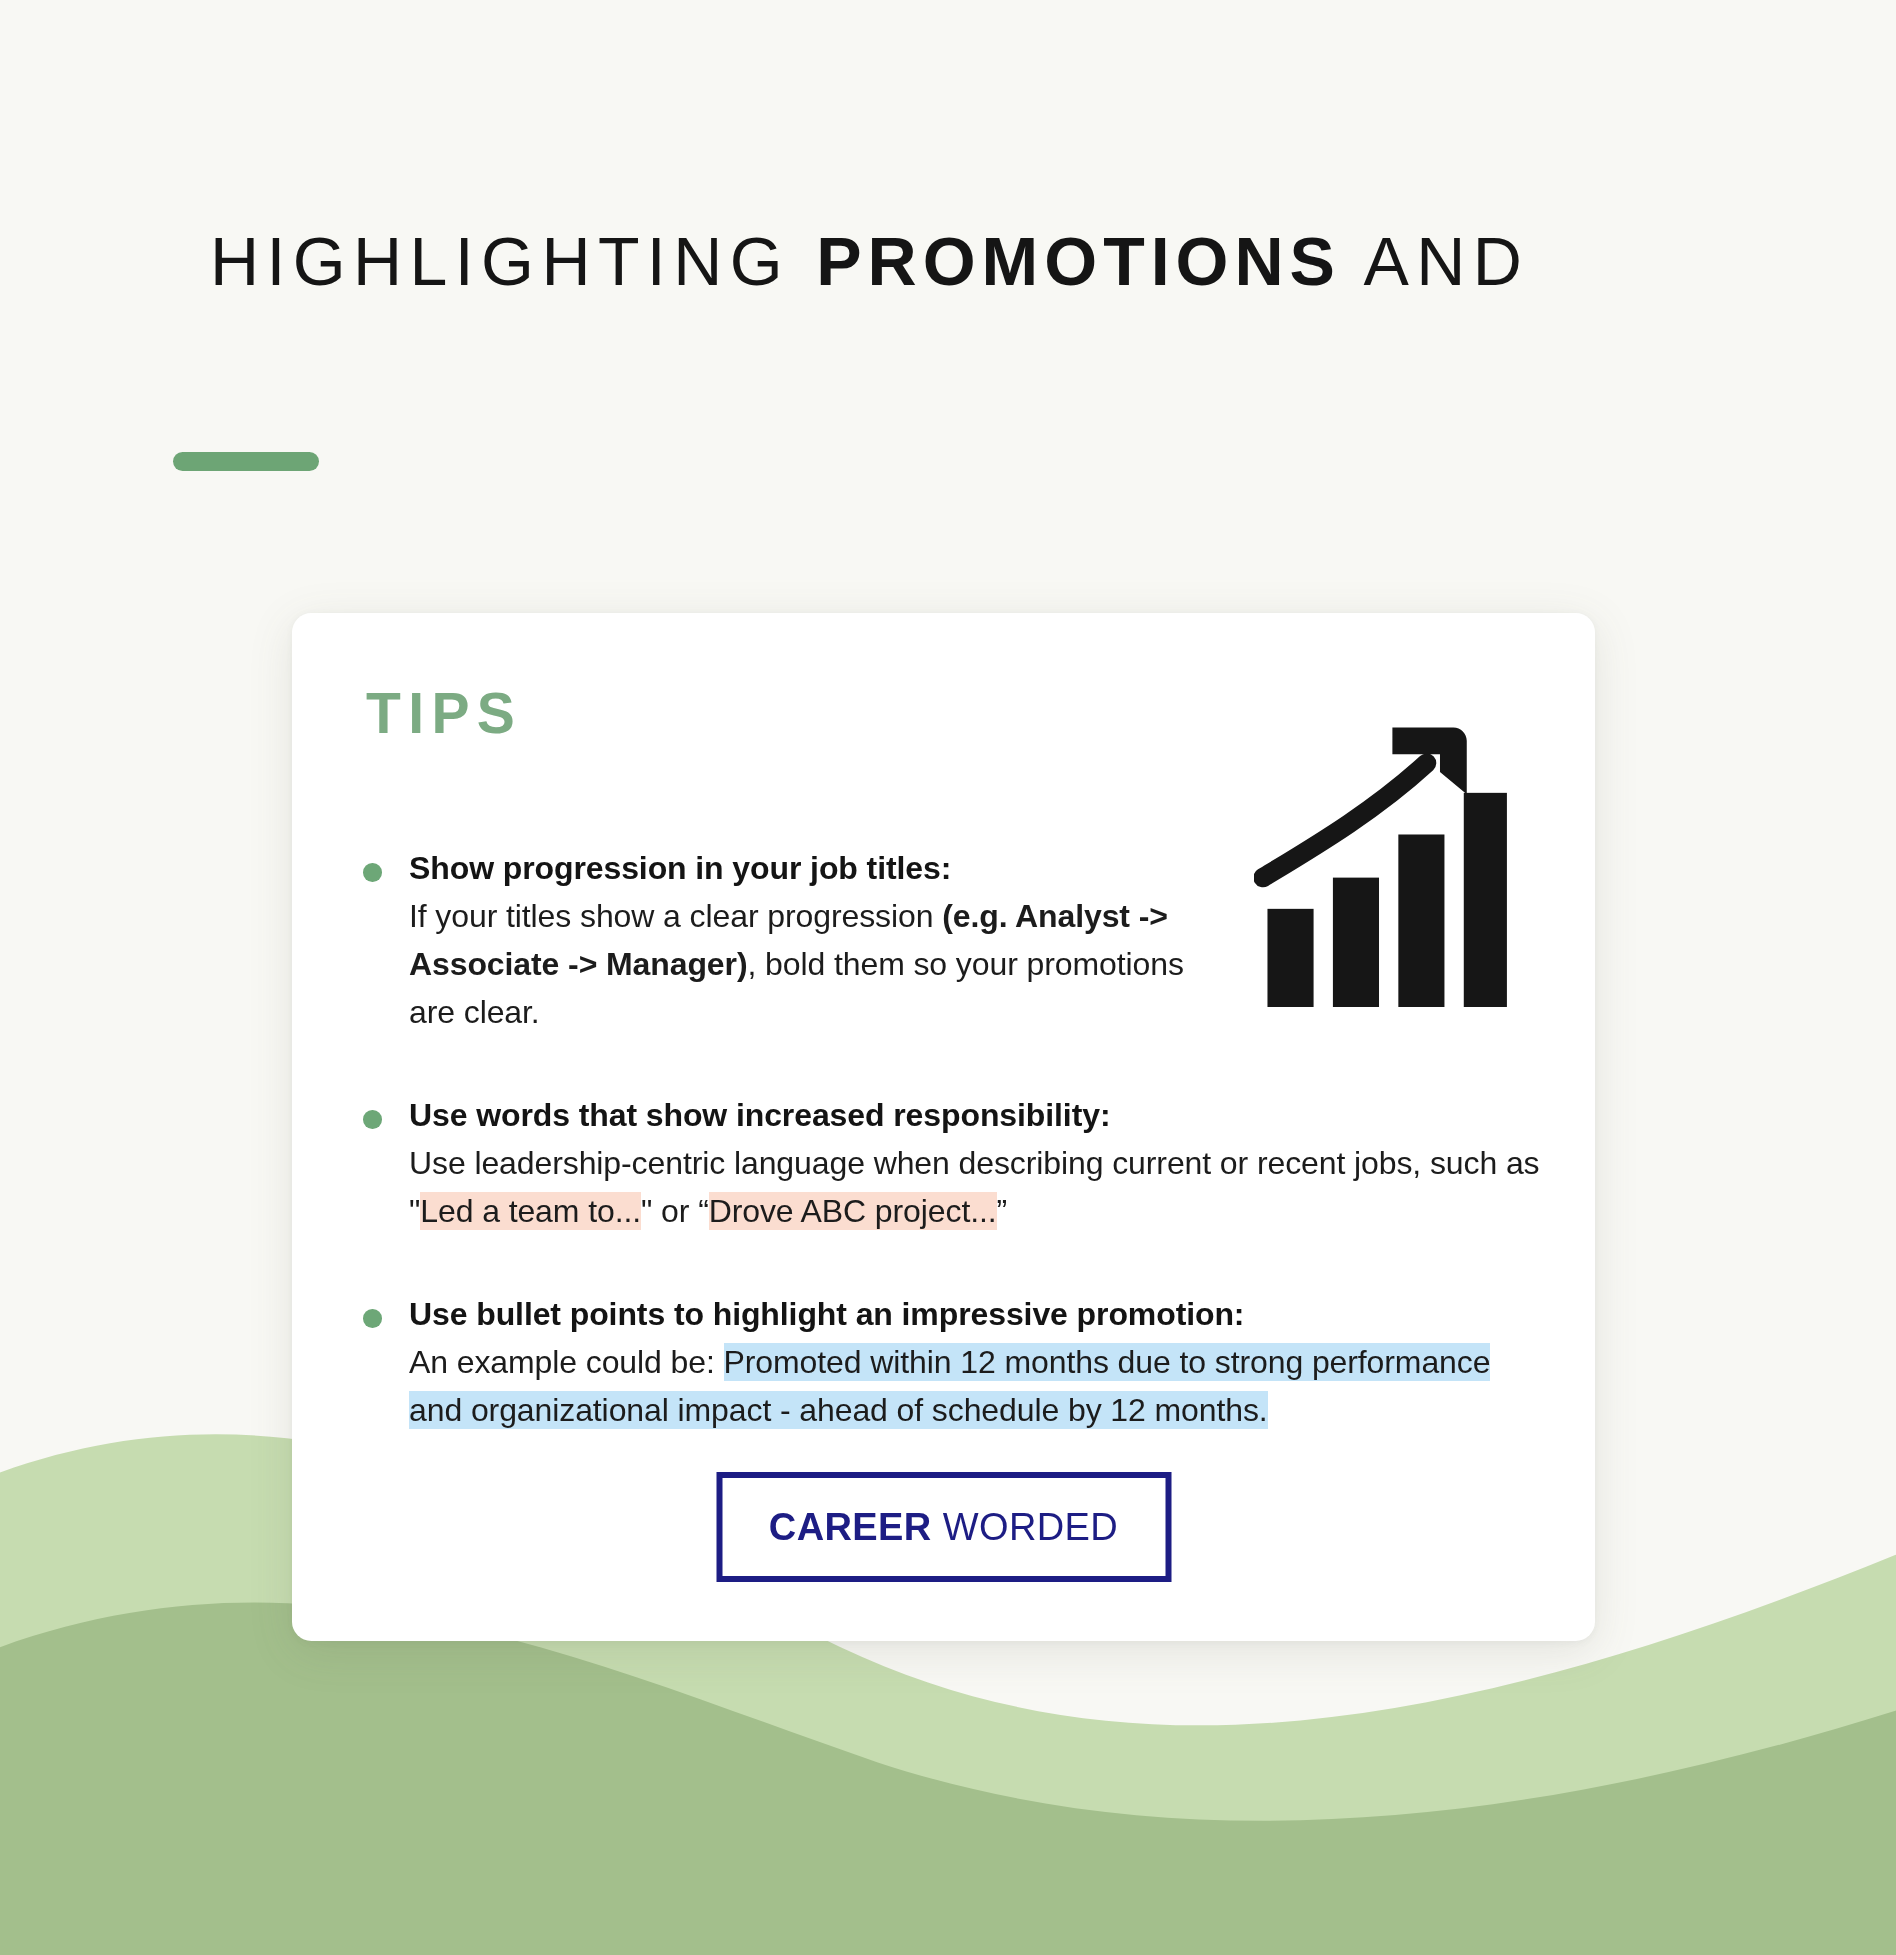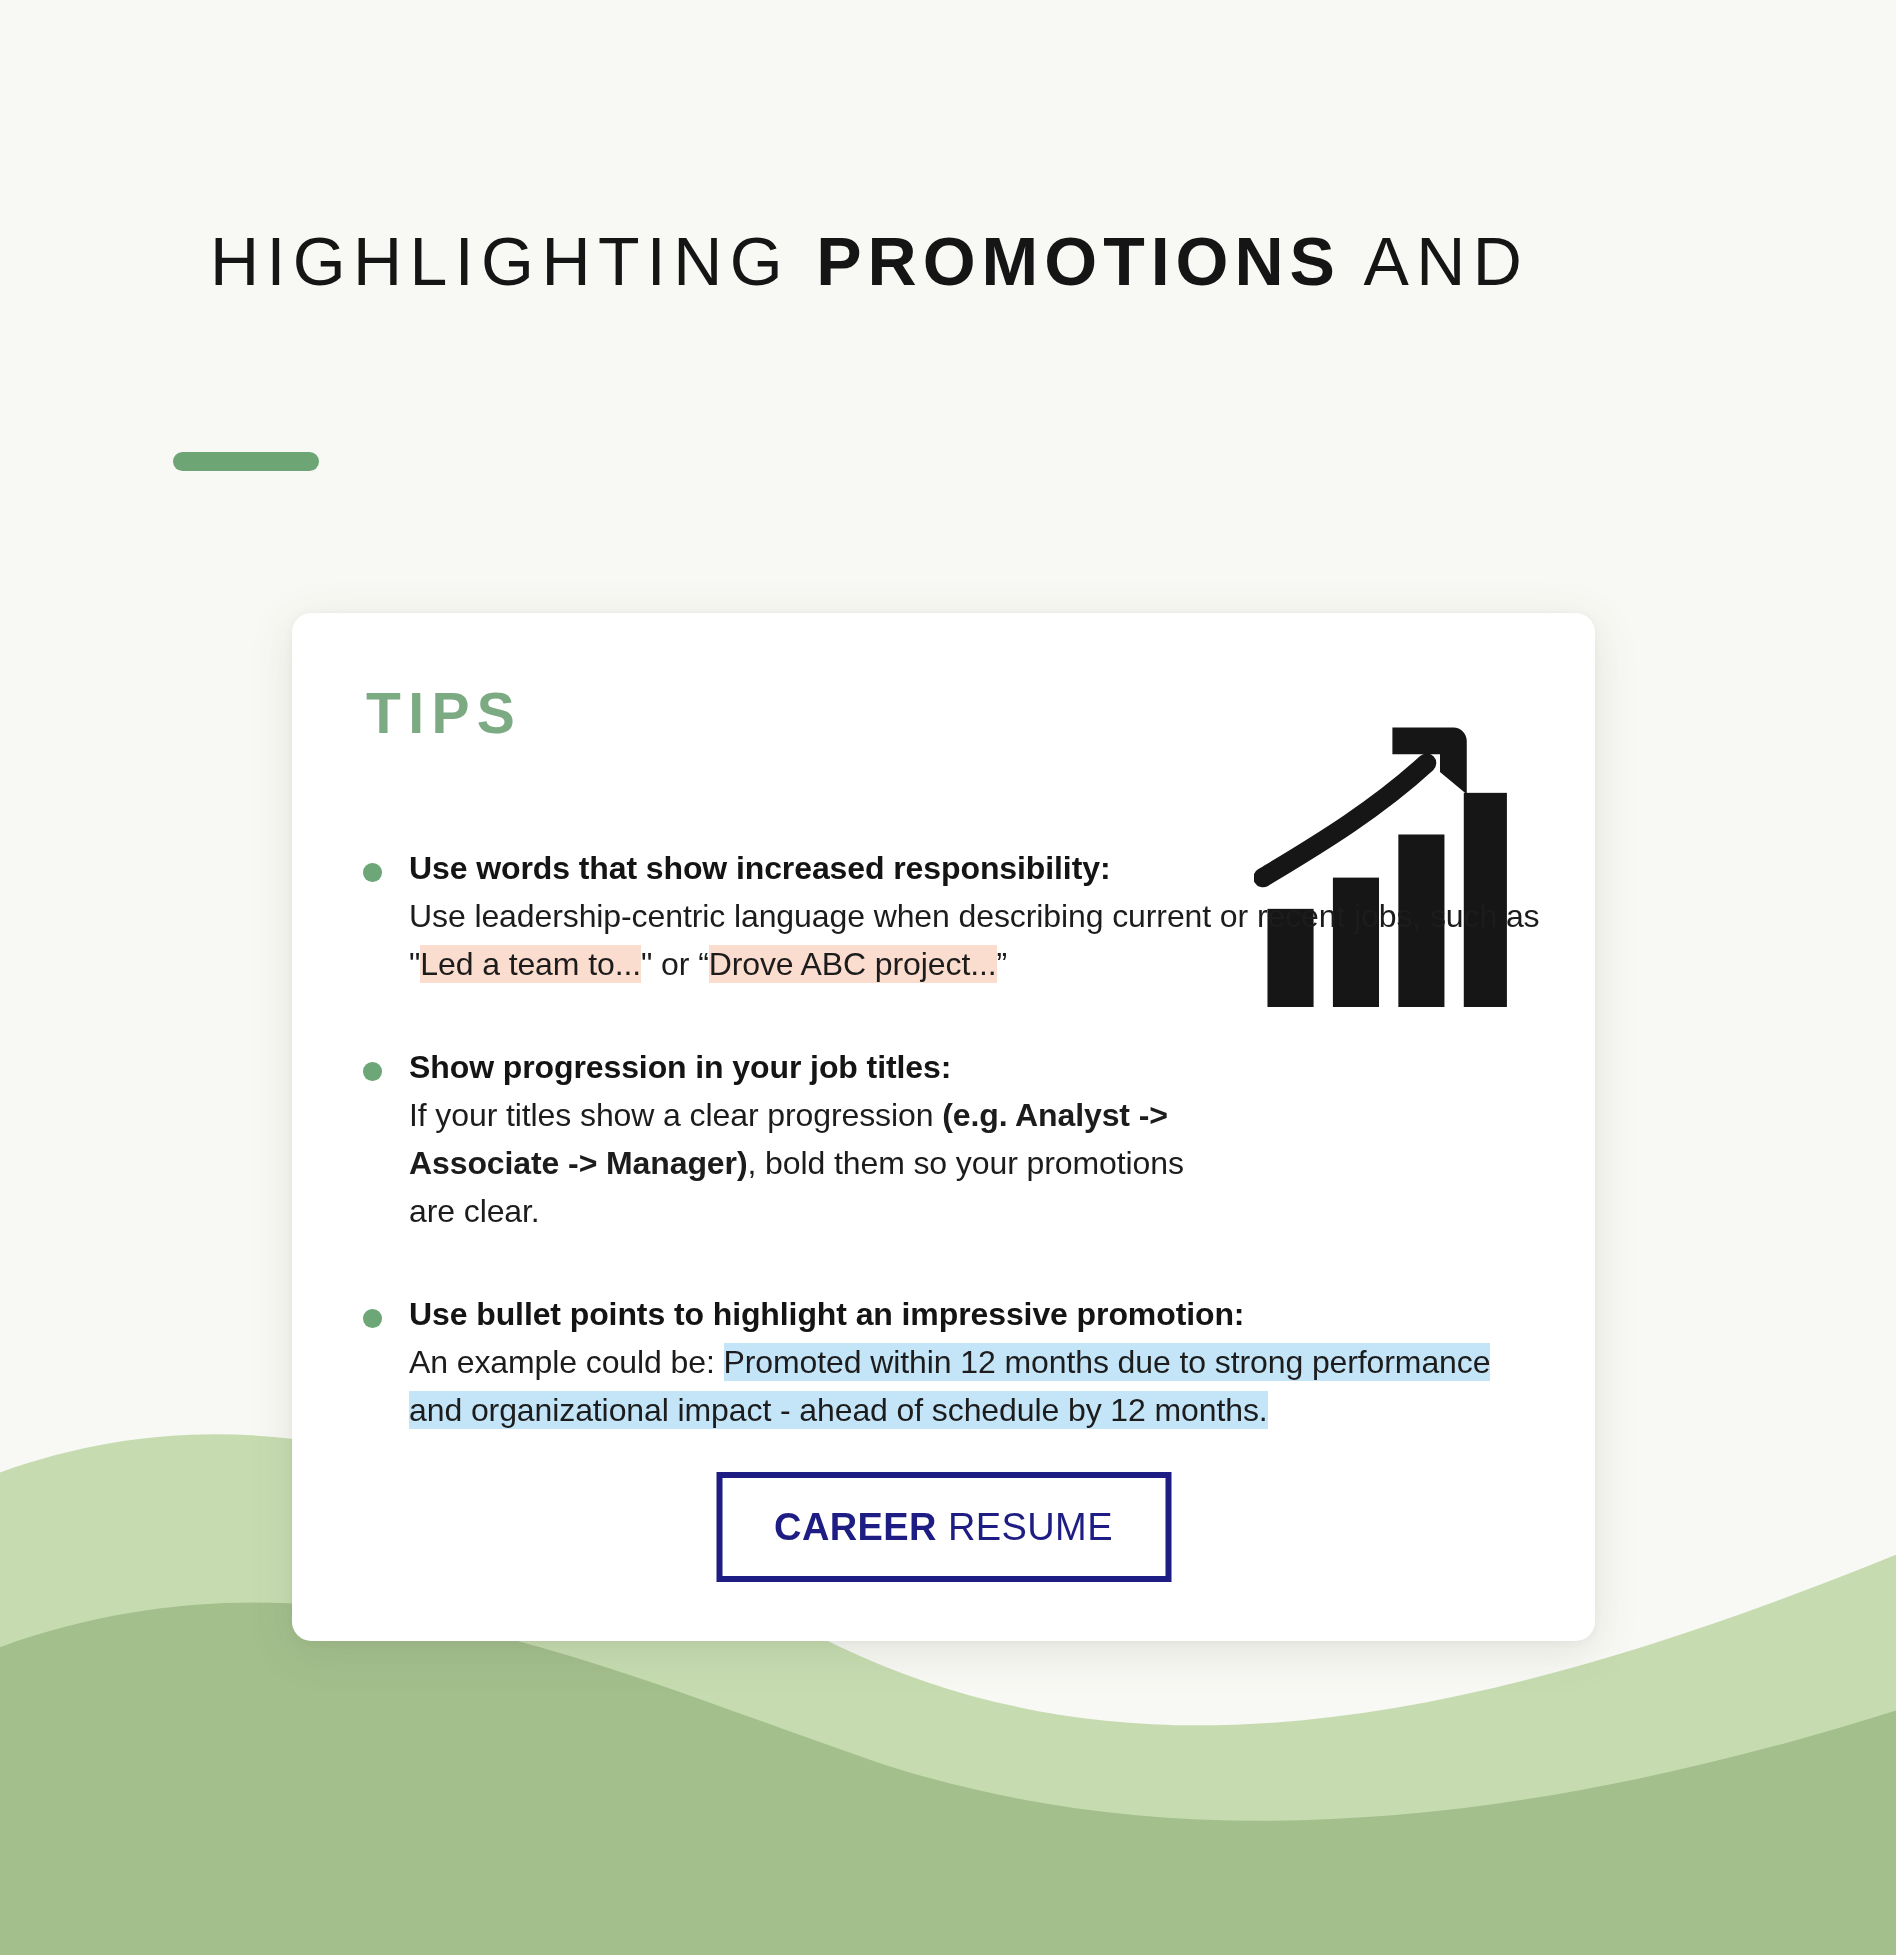--- a/index.html
+++ b/index.html
@@ -118,38 +118,38 @@
       <rect x="106" y="216" width="62" height="174"></rect>
       <rect x="194" y="158" width="62" height="232"></rect>
       <rect x="282" y="102" width="58" height="288"></rect>
     </g>
     <path d="M12 216 C 78 176, 160 128, 232 62" stroke="#161616" stroke-width="26" fill="none" stroke-linecap="round"></path>
     <path d="M186 14 L 268 14 C 278 14, 286 22, 286 32 L 286 104 L 250 74 L 250 50 L 186 50 Z" fill="#161616"></path>
   </svg>
 
   <div id="tips-list">
 
+    <div class="tip-item tip-1">
+      <span class="tip-dot"></span>
+      <div class="tip-title">Show progression in your job titles:</div>
+      <div class="tip-body"><span>If your titles show a clear progression </span><b>(e.g. Analyst -&gt; Associate -&gt; Manager)</b><span>, bold them so your promotions are clear.</span></div>
+    </div>
+
     <div class="tip-item tip-2">
       <span class="tip-dot"></span>
       <div class="tip-title">Use words that show increased responsibility:</div>
       <div class="tip-body"><span>Use leadership-centric language when describing current or recent jobs, such as "</span><span class="hl-peach">Led a team to...</span><span>" or “</span><span class="hl-peach">Drove ABC project...</span><span>”</span></div>
-    </div>
-
-    <div class="tip-item tip-1">
-      <span class="tip-dot"></span>
-      <div class="tip-title">Show progression in your job titles:</div>
-      <div class="tip-body"><span>If your titles show a clear progression </span><b>(e.g. Analyst -&gt; Associate -&gt; Manager)</b><span>, bold them so your promotions are clear.</span></div>
     </div>
 
     <div class="tip-item tip-3">
       <span class="tip-dot"></span>
       <div class="tip-title">Use bullet points to highlight an impressive promotion:</div>
       <div class="tip-body"><span>An example could be: </span><span class="hl-blue">Promoted within 12 months due to strong performance and organizational impact - ahead of schedule by 12 months.</span></div>
     </div>
 
   </div>
 
   <div id="rw-logo">
-    <span id="rw-logo-text"><span class="rw-bold">CAREER</span><span> RESUME</span></span>
+    <span id="rw-logo-text"><span class="rw-bold">CAREER</span><span> WORDED</span></span>
   </div>
 
 </section>
 
 
 </body></html>

